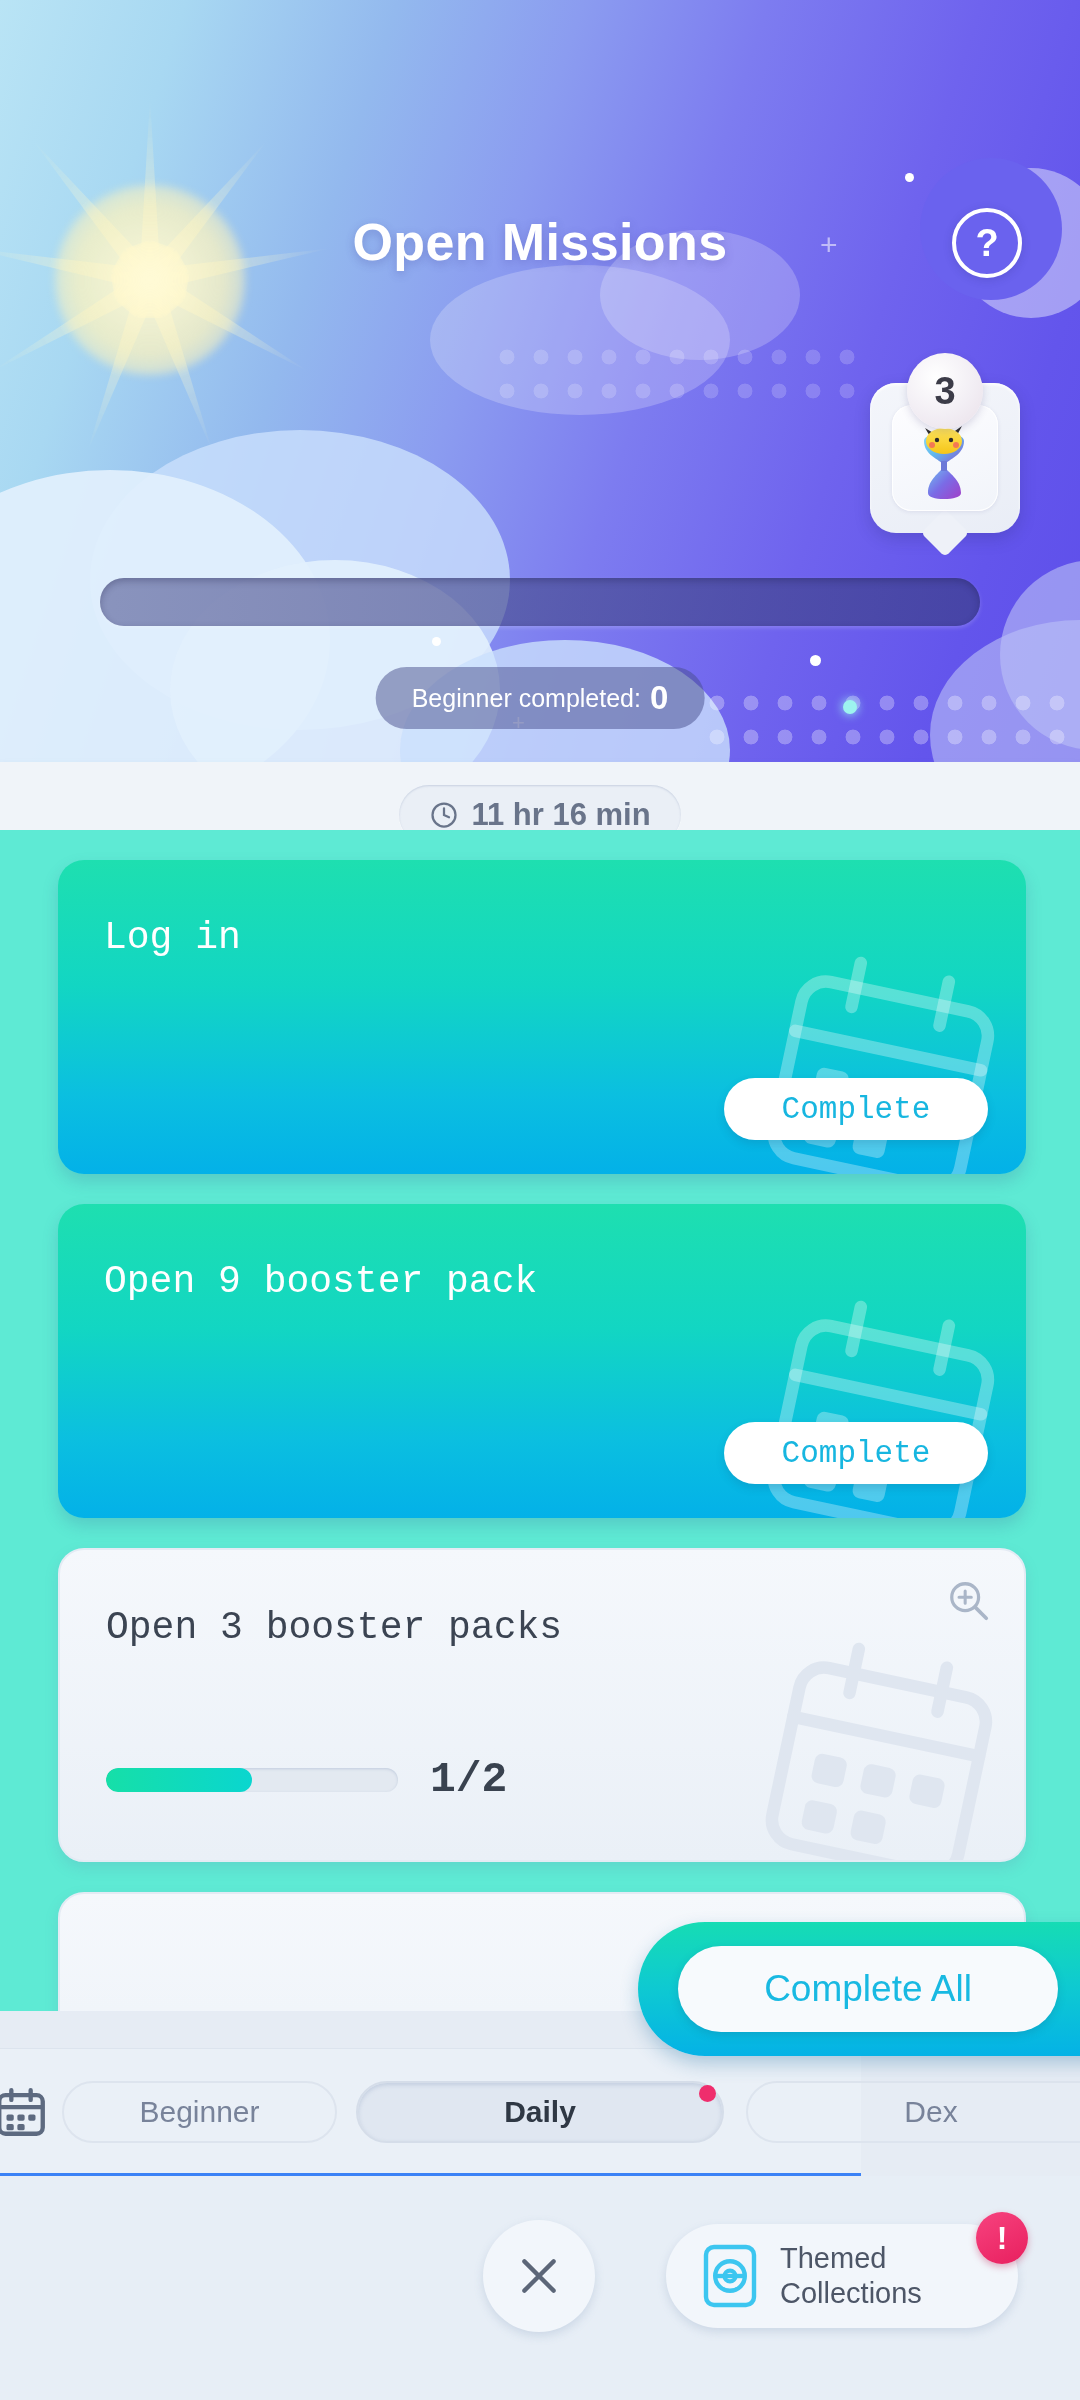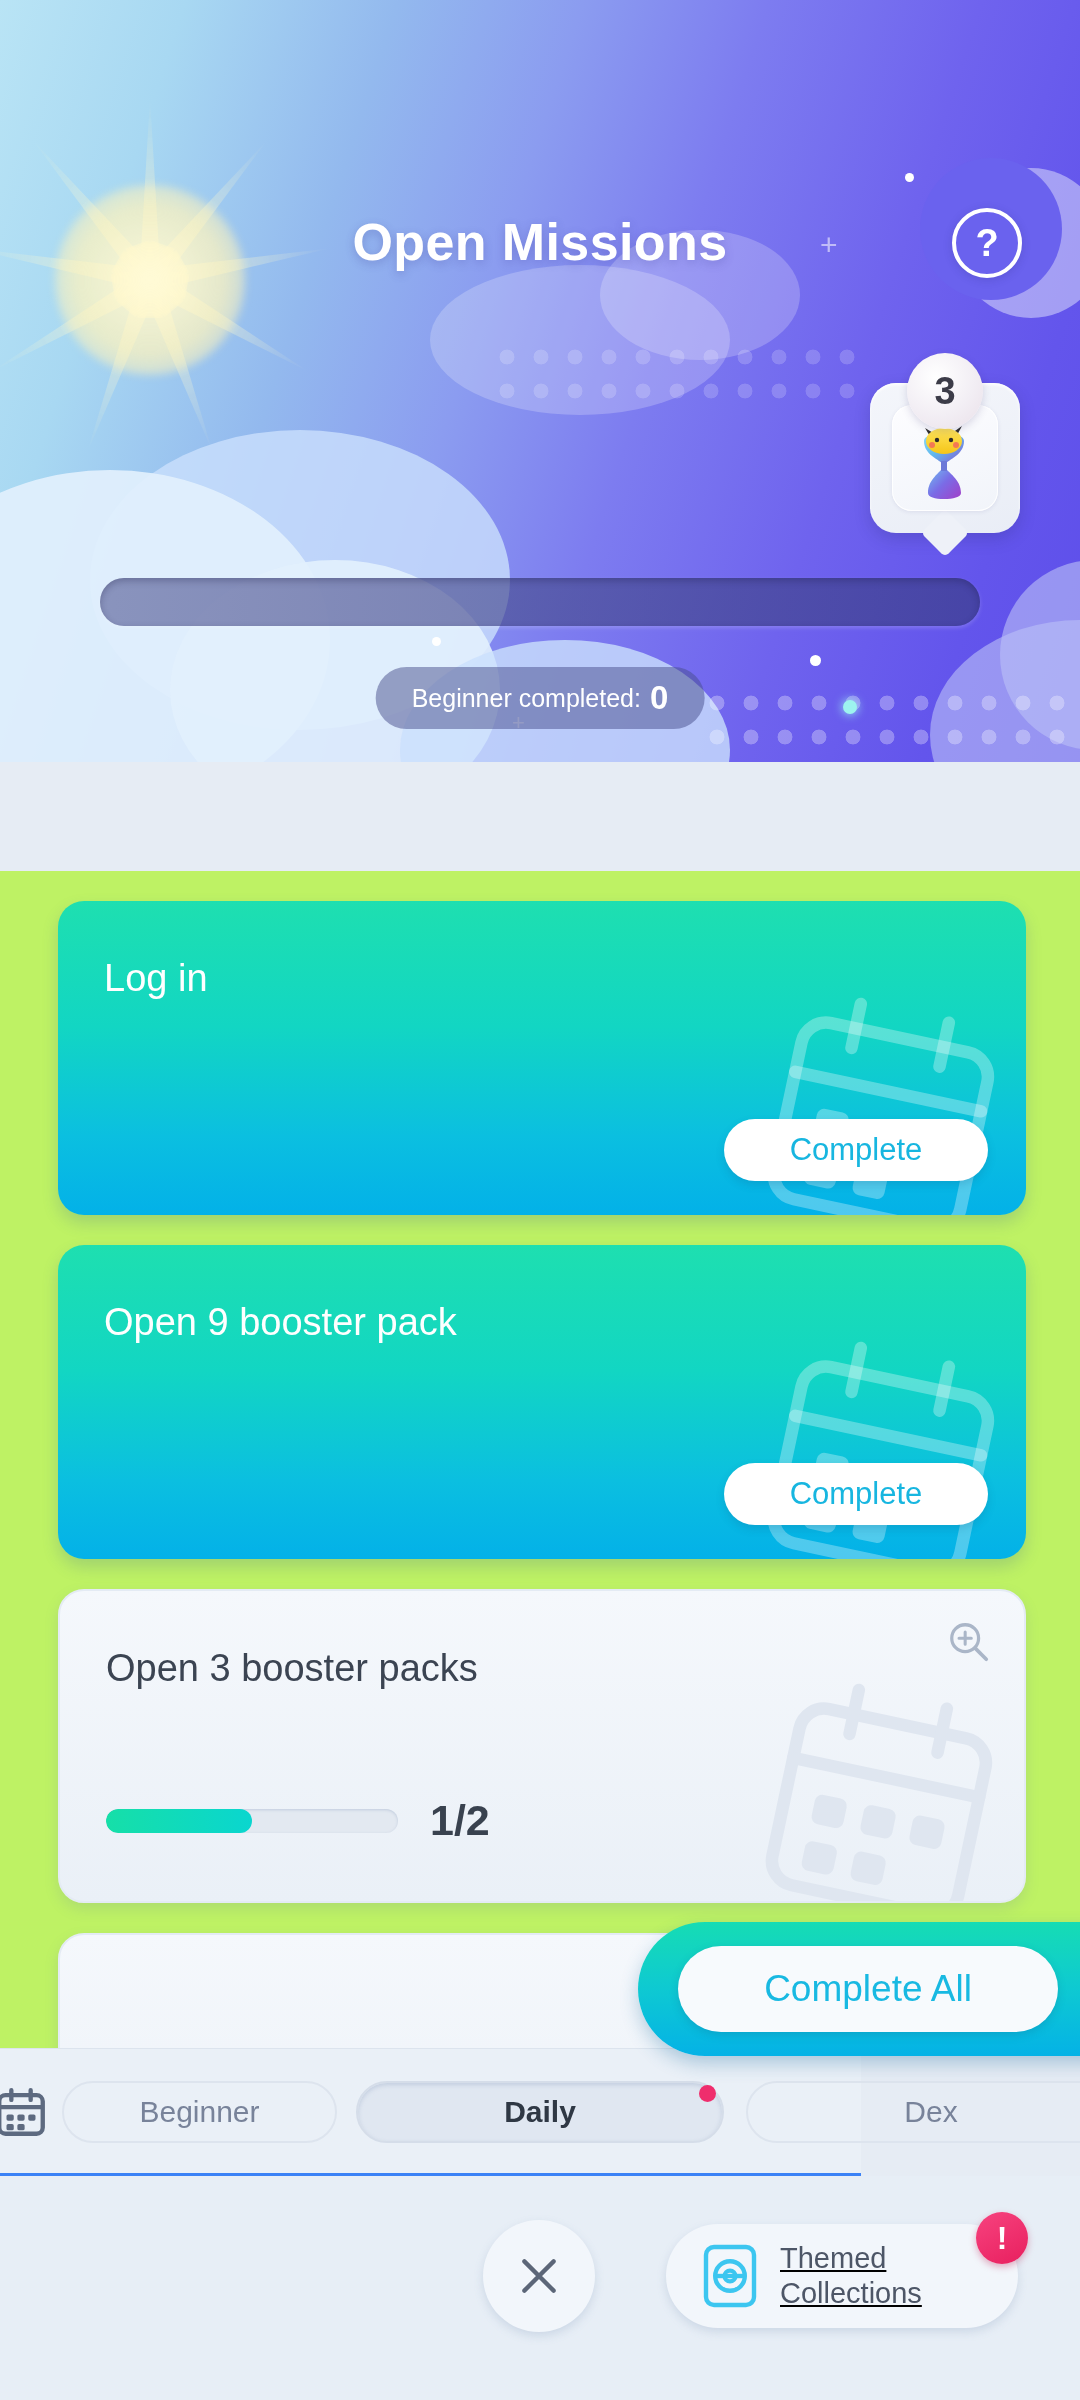--- a/index.html
+++ b/index.html
@@ -258,25 +258,26 @@
   .timer-chip .label {
     font-size: 31px;
     font-weight: bold;
     color: #69748a;
   }
   .clock-icon { width: 30px; height: 30px; display: block; }
 
   
   .list {
     position: absolute;
-    top: 871px; left: 0;
+    top: 830px; left: 0;
     width: 1080px;
     height: 1181px;
     overflow: hidden;
-    background: #bef264;
+    background: #5eead4;
+    font-family: Liberation Mono, monospace;
   }
 
   .card {
     position: absolute;
     left: 58px;
     width: 968px;
     height: 314px;
     border-radius: 26px;
     overflow: hidden;
   }
@@ -444,21 +445,20 @@
     position: absolute;
     left: 666px; top: 48px;
     width: 352px; height: 104px;
     border-radius: 52px;
     background: #f2f6fb;
     display: flex;
     align-items: center;
     gap: 22px;
     padding-left: 36px;
     box-shadow: 0 4px 10px rgba(110,135,175,0.22);
-    text-decoration: underline;
   }
   .themed-btn .label {
     font-size: 29px;
     color: #4d5667;
     line-height: 1.22;
   }
   .alert-badge {
     position: absolute;
     right: -10px; top: -12px;
     width: 52px; height: 52px;
@@ -563,20 +563,29 @@
     <div class="hero-progress">
       <div class="fill" id="heroFill" style="width: 0%;"></div>
     </div>
 
     <div class="missions-pill">
       <span>Beginner completed:</span>
       <span class="num">0</span>
     </div>
   </div>
 
+  <div class="timer-row">
+    <div class="timer-chip">
+      <svg class="clock-icon" viewBox="0 0 24 24">
+        <circle cx="12" cy="12" r="9.2" fill="none" stroke="#69748a" stroke-width="1.8"></circle>
+        <path d="M12 6.6 L12 12 L16 13.8" fill="none" stroke="#69748a" stroke-width="1.8" stroke-linecap="round"></path>
+      </svg>
+      <span class="label">11 hr 16 min</span>
+    </div>
+  </div>
 
   <div class="list">
 
     <div class="card card-active" style="top:30px;">
       <svg class="cal-watermark" viewBox="0 0 100 100">
         <g fill="none" stroke="rgba(255,255,255,0.30)" stroke-width="5" stroke-linecap="round">
           <rect x="12" y="18" width="76" height="72" rx="10"></rect>
           <path d="M12 40 H88"></path>
           <path d="M32 8 V26"></path>
           <path d="M68 8 V26"></path>

